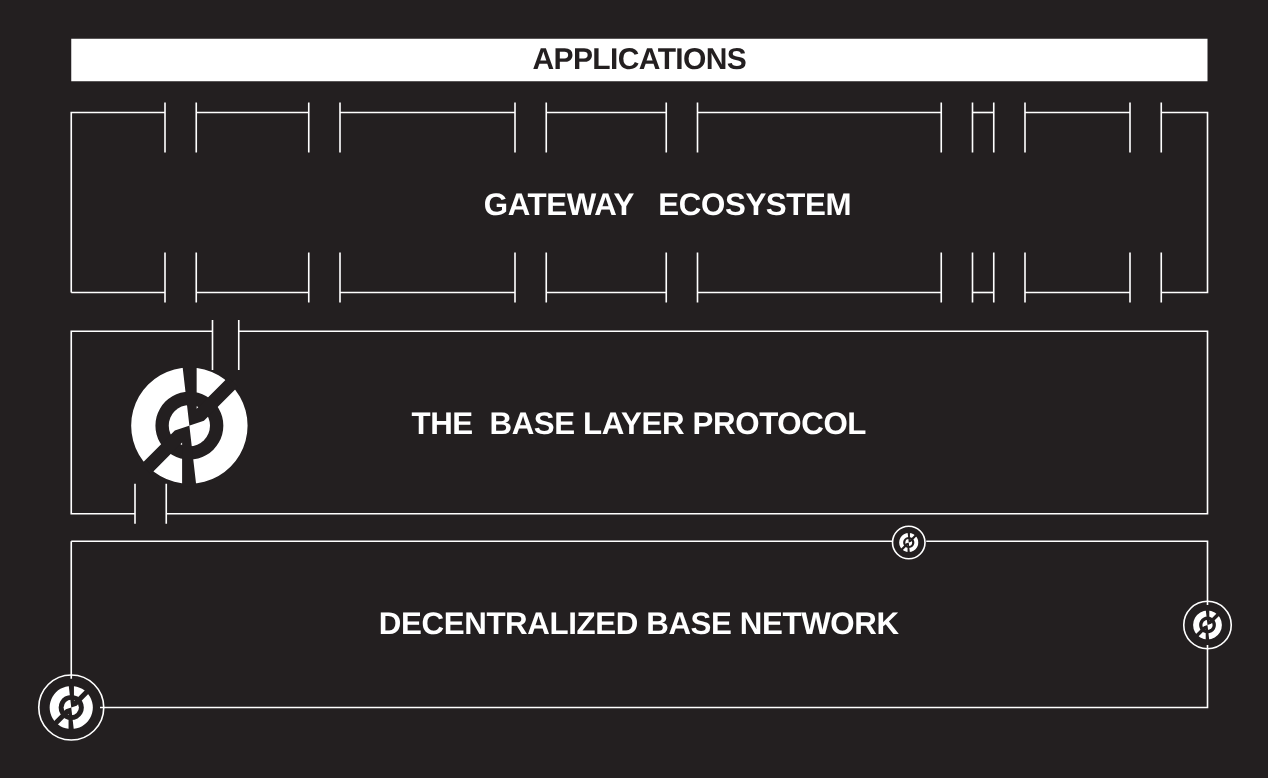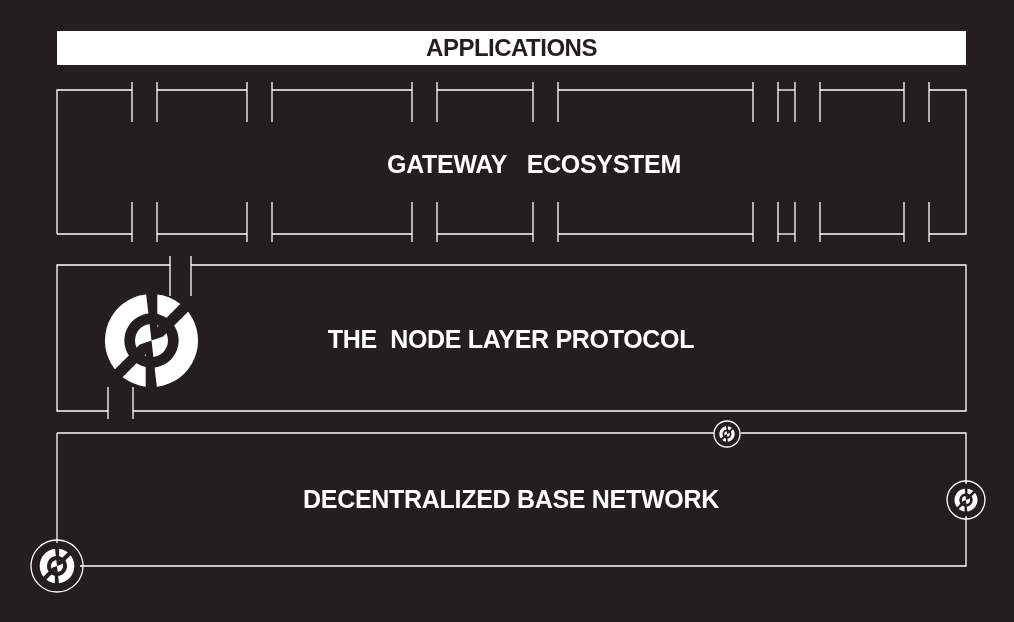--- a/index.html
+++ b/index.html
@@ -112,14 +112,14 @@
   </g>
 
   <use href="#logo" x="103" y="292" width="97" height="97"></use>
 
   <use href="#logo" x="719" y="426" width="16" height="16"></use>
   <use href="#logo" x="954" y="488" width="24" height="24"></use>
   <use href="#logo" x="39" y="548" width="36" height="36"></use>
 </svg>
 
 <div class="label" style="left:534px; top:150px;">GATEWAY   ECOSYSTEM</div>
-<div class="label" style="left:511px; top:325px;">THE  NODE LAYER PROTOCOL</div>
+<div class="label" style="left:511px; top:325px;">THE  BASE LAYER PROTOCOL</div>
 <div class="label" style="left:511px; top:485px;">DECENTRALIZED BASE NETWORK</div>
 
 </body></html>

